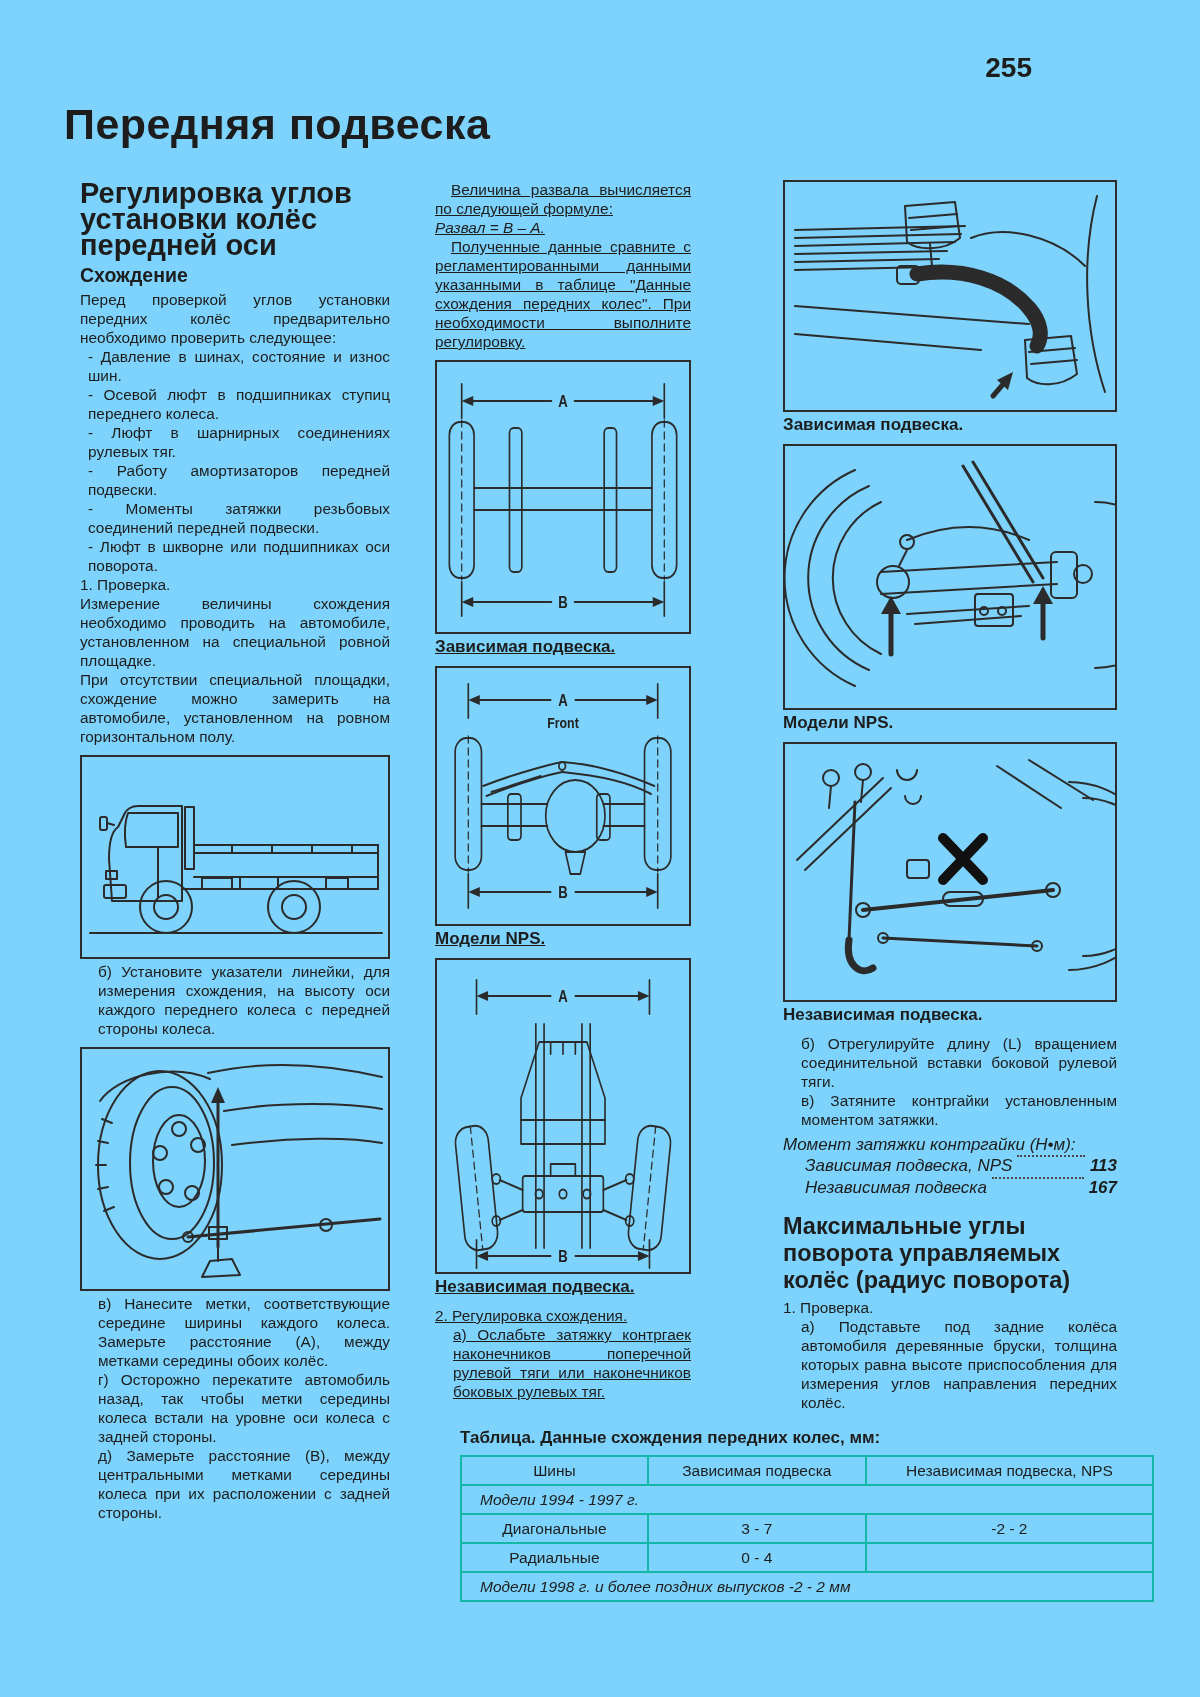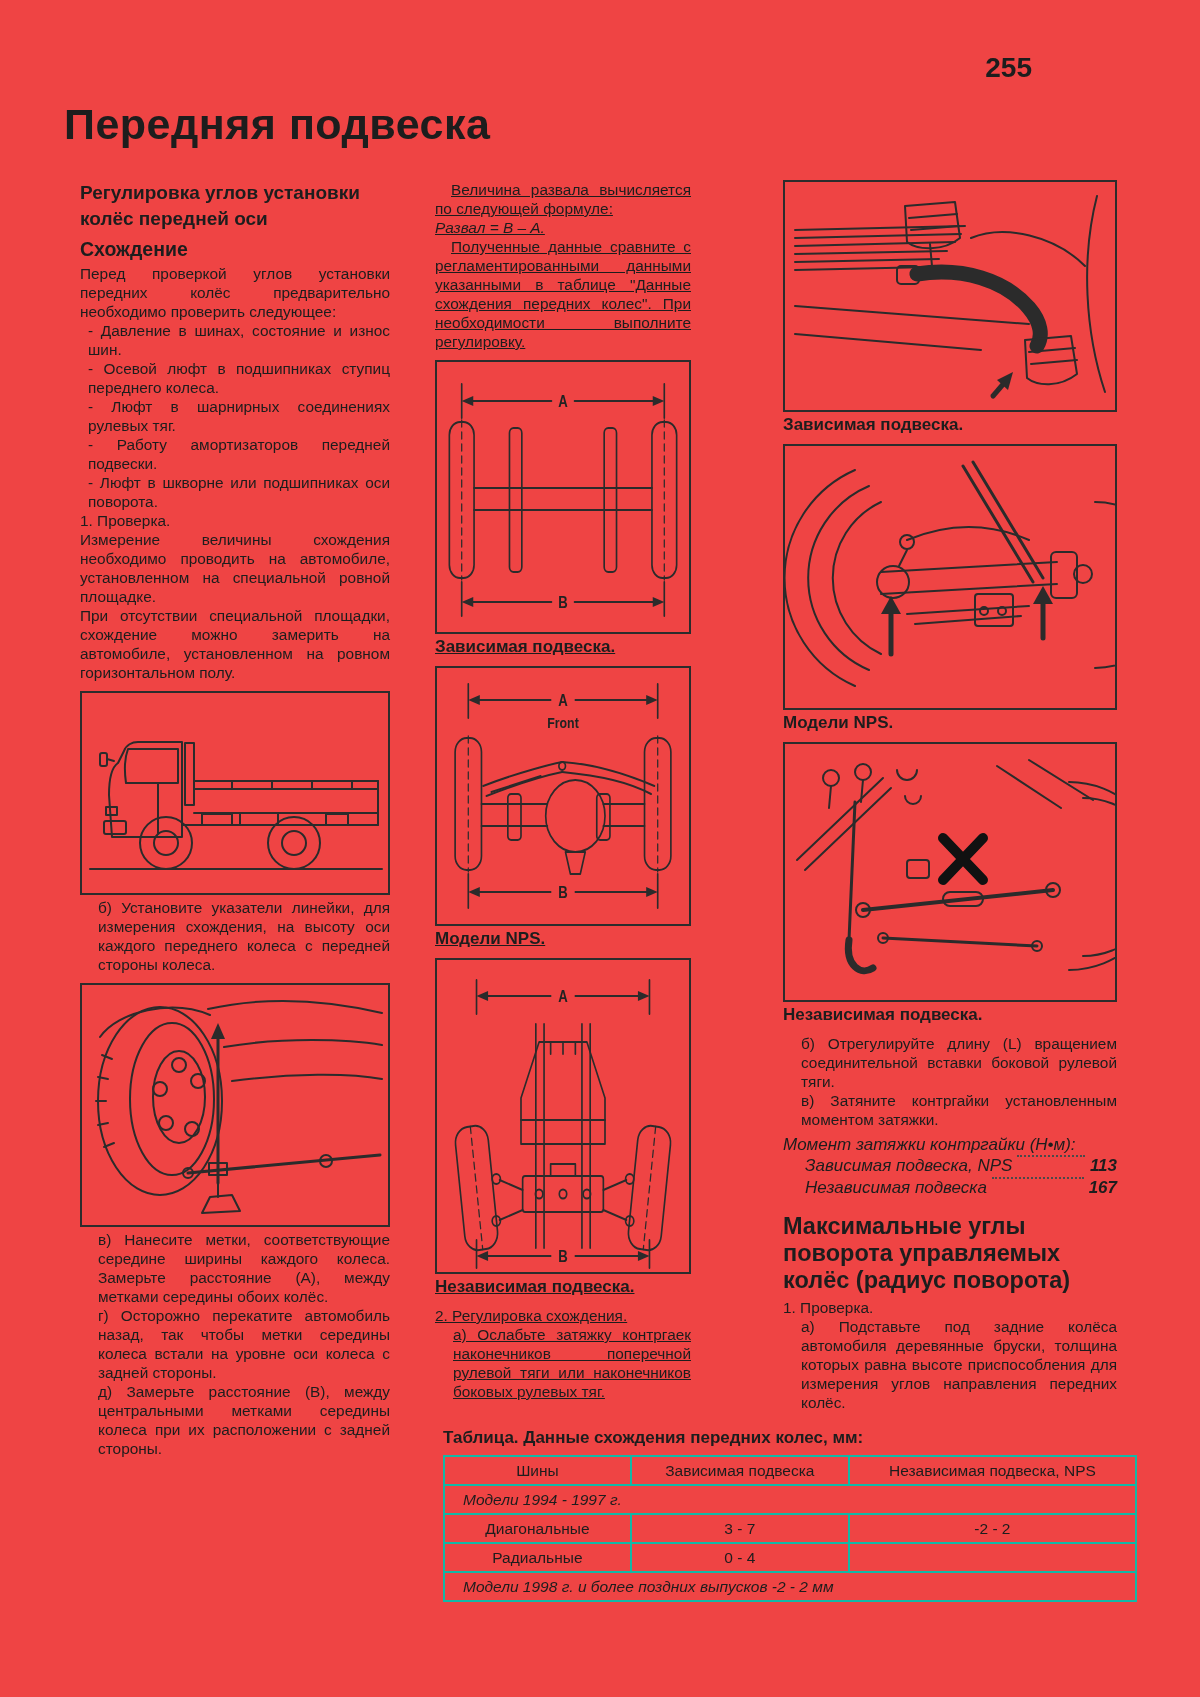--- a/index.html
+++ b/index.html
@@ -1,50 +1,50 @@
 <!DOCTYPE html>
 <html><head>
 <meta charset="utf-8">
 <style>
   html,body{margin:0;padding:0;background:#d8d8d4;}
-  .page{position:relative;width:1200px;height:1697px;background:#ef4444;
+  .page{position:relative;width:1200px;height:1697px;background:#7dd3fc;
         font-family:"Liberation Sans",sans-serif;color:#1d1d1d;overflow:hidden;}
   .page-number{position:absolute;top:52px;right:168px;font-size:28px;font-weight:700;}
   .title{position:absolute;left:64px;top:100px;margin:0;font-size:43px;font-weight:700;letter-spacing:.5px;}
   .col{position:absolute;top:180px;}
   .col-left{left:80px;width:310px;}
   .col-mid{left:435px;width:256px;text-decoration:underline;}
   .col-right{left:783px;width:334px;}
   p{margin:0;font-size:15.4px;line-height:19px;}
   .just{text-align:justify;}
   .indent{text-indent:16px;}
   .step{padding-left:18px;}
   .bullet{padding-left:8px;}
-  .colhead{margin:0 0 4px;font-size:19px;line-height:26px;font-weight:700;}
+  .colhead{margin:0 0 4px;font-size:29px;line-height:26px;font-weight:700;}
   .subhead{margin:6px 0 3px;font-size:19.5px;font-weight:700;}
   .h2b{margin:14px 0 4px;font-size:23.5px;line-height:27px;font-weight:700;}
   .formula{font-style:italic;}
   .frame{border:2px solid #2c2c2c;margin:9px 0 3px;}
   .frame:first-child{margin-top:0;}
   .frame svg{display:block;width:100%;height:100%;}
   .f-truck{height:200px;}
   .f-wheel{height:240px;}
   .f-mid1{height:270px;}
   .f-mid2{height:256px;}
   .f-mid3{height:312px;}
   .f-r1{height:228px;}
   .f-r2{height:262px;}
   .f-r3{height:256px;}
   .caption{font-weight:700;font-size:17px;margin:3px 0 9px;}
   .spec{font-style:italic;margin-top:5px;}
   .spec-title{font-size:17px;line-height:21px;}
   .spec-row{display:flex;align-items:flex-start;padding-left:22px;font-size:17px;line-height:22px;}
   .spec-row .leader{flex:1;border-bottom:2px dotted #4a4a4a;margin:0 5px 3px;}
   .spec-row .val{font-weight:700;}
-  .table-block{position:absolute;left:443px;top:1428px;width:694px;}
+  .table-block{position:absolute;left:460px;top:1428px;width:694px;}
   .table-title{font-weight:700;font-size:17px;margin:0 0 7px;}
   table{border-collapse:collapse;width:100%;}
   th,td{border:2px solid #14b8a6;font-size:15.5px;font-weight:400;text-align:center;padding:4px 8px;height:19px;}
   tr.group td{text-align:left;font-style:italic;padding-left:18px;}
   .svg-label{font-family:"Liberation Sans",sans-serif;font-size:16px;font-weight:700;fill:#222;}
   .svg-label-sm{font-family:"Liberation Sans",sans-serif;font-size:15px;font-weight:700;fill:#222;}
 </style>
 </head>
 <body>
 
@@ -54,20 +54,21 @@
   <h1 class="title">Передняя подвеска</h1>
 
   <div class="col col-left">
     <h2 class="colhead">Регулировка углов установки колёс передней оси</h2>
     <h3 class="subhead">Схождение</h3>
     <p class="just">Перед проверкой углов установки передних колёс предварительно необходимо проверить следующее:</p>
     <p class="just bullet">- Давление в шинах, состояние и износ шин.</p>
     <p class="just bullet">- Осевой люфт в подшипниках ступиц переднего колеса.</p>
     <p class="just bullet">- Люфт в шарнирных соединениях рулевых тяг.</p>
     <p class="just bullet">- Работу амортизаторов передней подвески.</p>
+    <p class="just bullet">- Моменты затяжки резьбовых соединений передней подвески.</p>
     <p class="just bullet">- Люфт в шкворне или подшипниках оси поворота.</p>
     <p>1. Проверка.</p>
     <p class="just">Измерение величины схождения необходимо проводить на автомобиле, установленном на специальной ровной площадке.</p>
     <p class="just">При отсутствии специальной площадки, схождение можно замерить на автомобиле, установленном на ровном горизонтальном полу.</p>
 
     <div class="frame f-truck">
       <svg viewBox="0 0 306 200" preserveAspectRatio="none">
         <g stroke="#2b2b2b" stroke-width="2" fill="none" stroke-linecap="round" stroke-linejoin="round">
           <line x1="8" y1="176" x2="300" y2="176"></line>
           <path d="M30,144 L27,102 C27,84 30,74 36,70 L42,58 C44,52 50,49 56,49 L100,49 L100,144 Z"></path>

